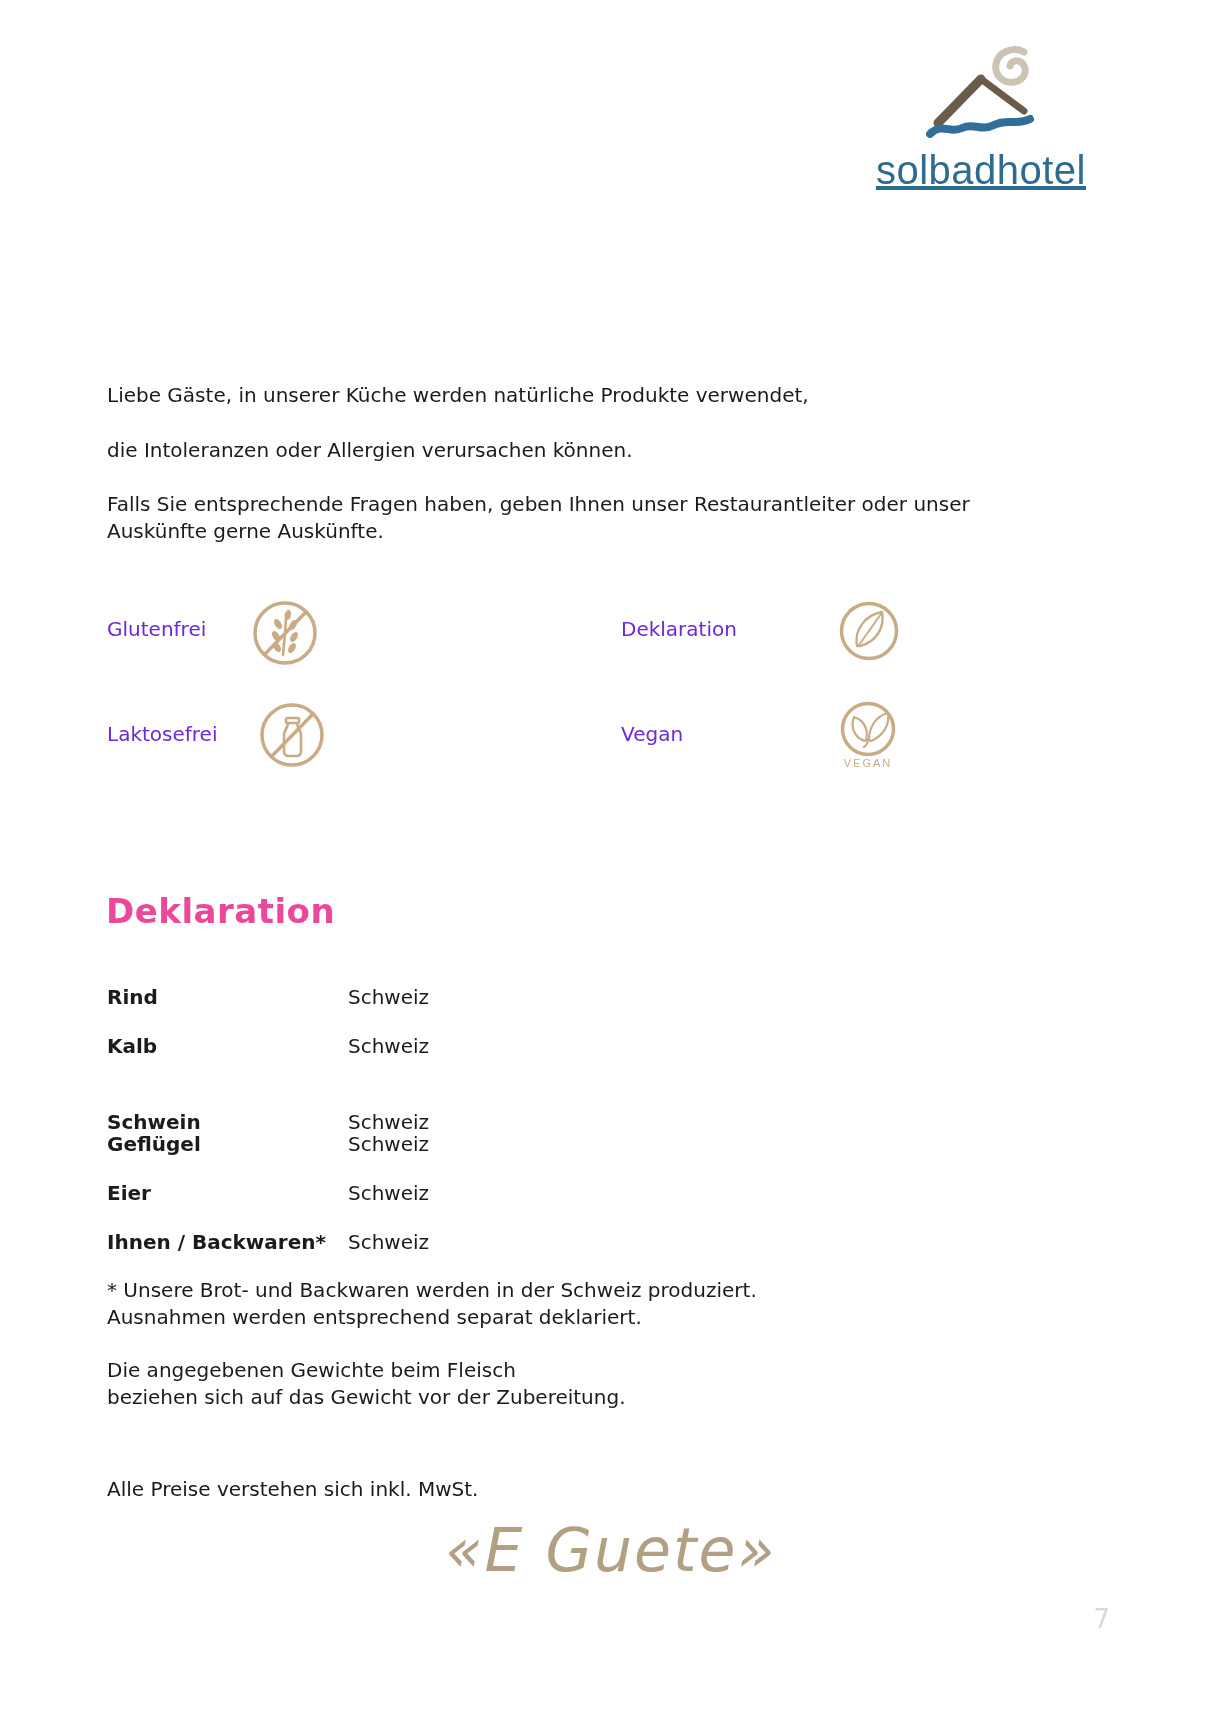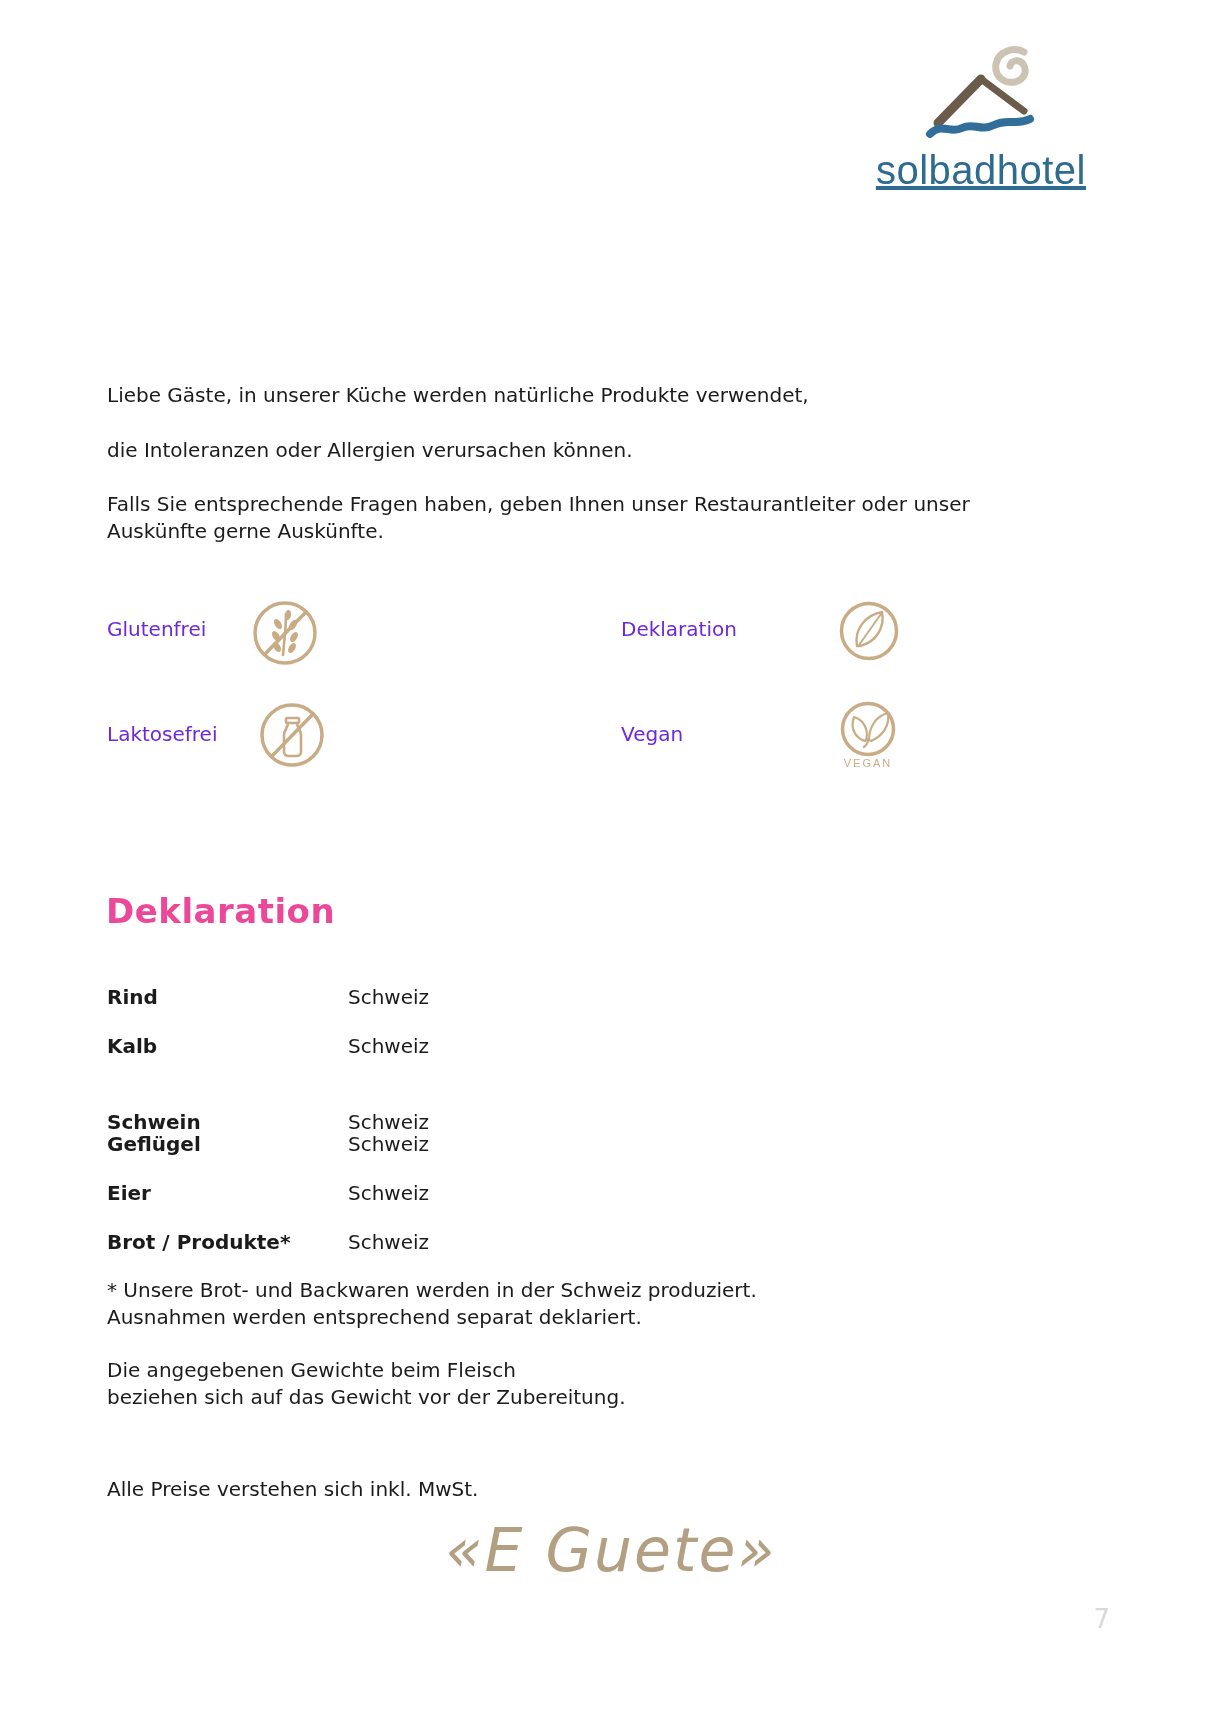--- a/index.html
+++ b/index.html
@@ -167,21 +167,21 @@
   </div>
   <div class="abs decl-row row-3">
     <span class="lbl">Geflügel</span>
     <span class="val">Schweiz</span>
   </div>
   <div class="abs decl-row row-4">
     <span class="lbl">Eier</span>
     <span class="val">Schweiz</span>
   </div>
   <div class="abs decl-row row-5">
-    <span class="lbl">Brot / Produkte*</span>
+    <span class="lbl">Ihnen / Backwaren*</span>
     <span class="val">Schweiz</span>
   </div>
 
   <div class="abs body-text fn1">
     <span>* Unsere Brot- und Backwaren werden in der Schweiz produziert.</span><br>
     <span>Ausnahmen werden entsprechend separat deklariert.</span>
   </div>
 
   <div class="abs body-text fn2">
     <span>Die angegebenen Gewichte beim Fleisch</span><br>

